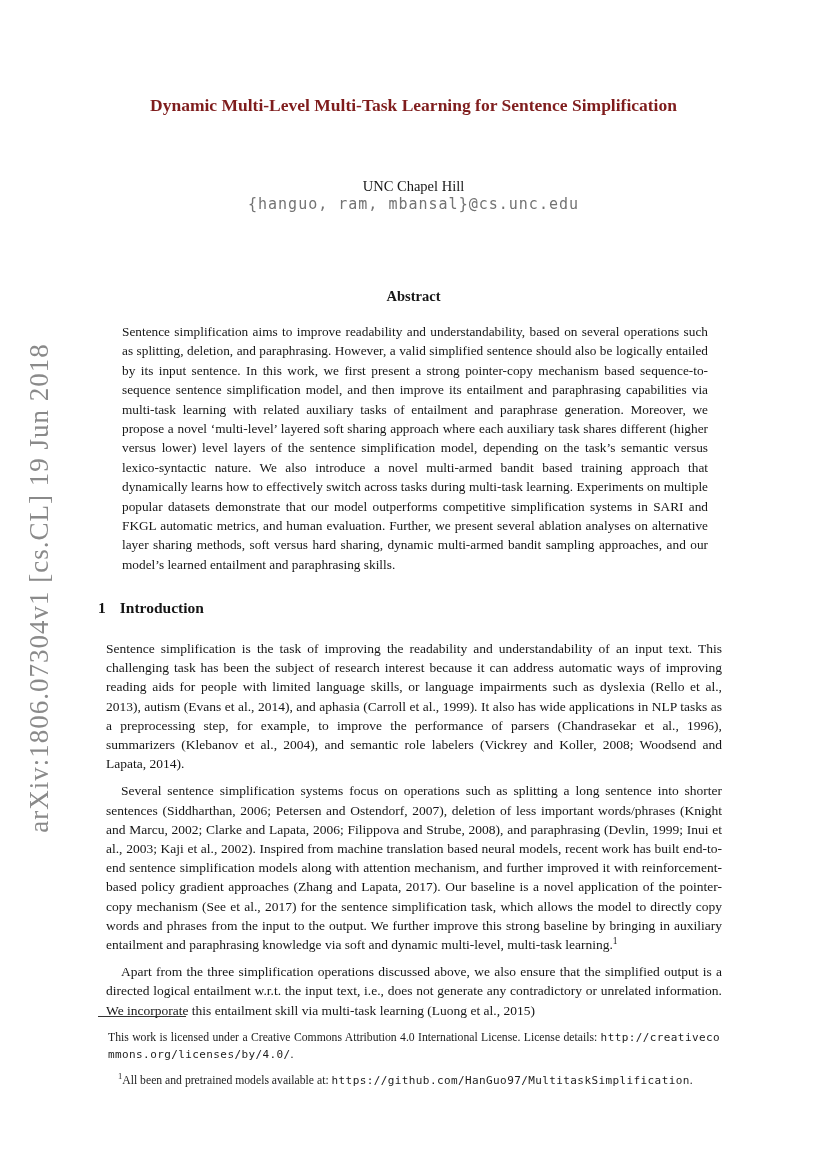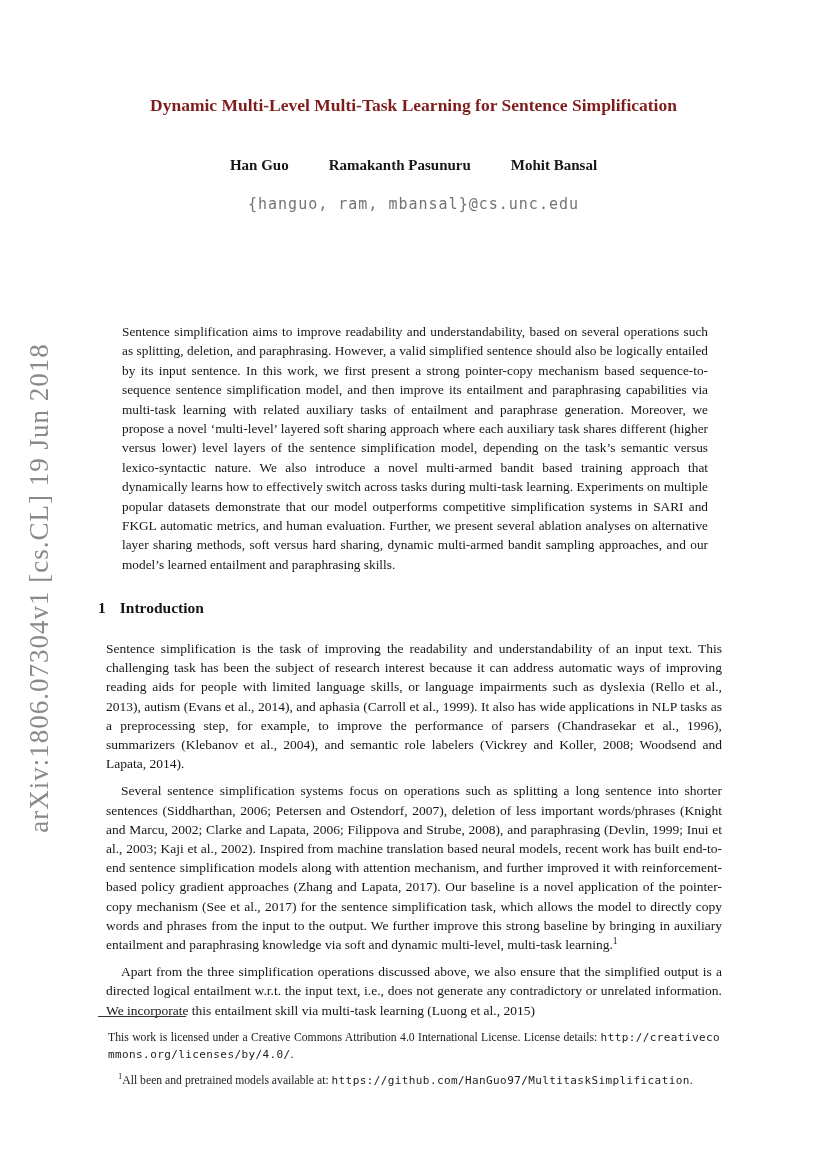--- a/index.html
+++ b/index.html
@@ -142,27 +142,26 @@
 </style>
 </head>
 <body>
 
 <div class="page">
 
   <div class="watermark">arXiv:1806.07304v1 [cs.CL] 19 Jun 2018</div>
 
   <h1 class="title">Dynamic Multi-Level Multi-Task Learning for Sentence Simplification</h1>
 
-  <div class="authors">
-    <span class="author">Han Guo</span><span class="author">Ramakanth Pasunuru</span><span class="author">Mohit Bansal</span>
-  </div>
 
+  <div class="affiliation">UNC Chapel Hill</div>
 
   <div class="email">{hanguo, ram, mbansal}@cs.unc.edu</div>
 
+  <div class="abstract-heading">Abstract</div>
 
   <div class="abstract-text">Sentence simplification aims to improve readability and understandability, based on several operations such as splitting, deletion, and paraphrasing. However, a valid simplified sentence should also be logically entailed by its input sentence. In this work, we first present a strong pointer-copy mechanism based sequence-to-sequence sentence simplification model, and then improve its entailment and paraphrasing capabilities via multi-task learning with related auxiliary tasks of entailment and paraphrase generation. Moreover, we propose a novel ‘multi-level’ layered soft sharing approach where each auxiliary task shares different (higher versus lower) level layers of the sentence simplification model, depending on the task’s semantic versus lexico-syntactic nature. We also introduce a novel multi-armed bandit based training approach that dynamically learns how to effectively switch across tasks during multi-task learning. Experiments on multiple popular datasets demonstrate that our model outperforms competitive simplification systems in SARI and FKGL automatic metrics, and human evaluation. Further, we present several ablation analyses on alternative layer sharing methods, soft versus hard sharing, dynamic multi-armed bandit sampling approaches, and our model’s learned entailment and paraphrasing skills.</div>
 
   <div class="section-heading">
     <span class="sec-num">1</span><span>Introduction</span>
   </div>
 
   <div class="body-text">
     <p><span>Sentence simplification is the task of improving the readability and understandability of an input text. This challenging task has been the subject of research interest because it can address automatic ways of improving reading aids for people with limited language skills, or language impairments such as dyslexia (Rello et al., 2013), autism (Evans et al., 2014), and aphasia (Carroll et al., 1999). It also has wide applications in NLP tasks as a preprocessing step, for example, to improve the performance of parsers (Chandrasekar et al., 1996), summarizers (Klebanov et al., 2004), and semantic role labelers (Vickrey and Koller, 2008; Woodsend and Lapata, 2014).</span></p>
     <p><span>Several sentence simplification systems focus on operations such as splitting a long sentence into shorter sentences (Siddharthan, 2006; Petersen and Ostendorf, 2007), deletion of less important words/phrases (Knight and Marcu, 2002; Clarke and Lapata, 2006; Filippova and Strube, 2008), and paraphrasing (Devlin, 1999; Inui et al., 2003; Kaji et al., 2002). Inspired from machine translation based neural models, recent work has built end-to-end sentence simplification models along with attention mechanism, and further improved it with reinforcement-based policy gradient approaches (Zhang and Lapata, 2017). Our baseline is a novel application of the pointer-copy mechanism (See et al., 2017) for the sentence simplification task, which allows the model to directly copy words and phrases from the input to the output. We further improve this strong baseline by bringing in auxiliary entailment and paraphrasing knowledge via soft and dynamic multi-level, multi-task learning.</span><sup class="fnref">1</sup></p>

